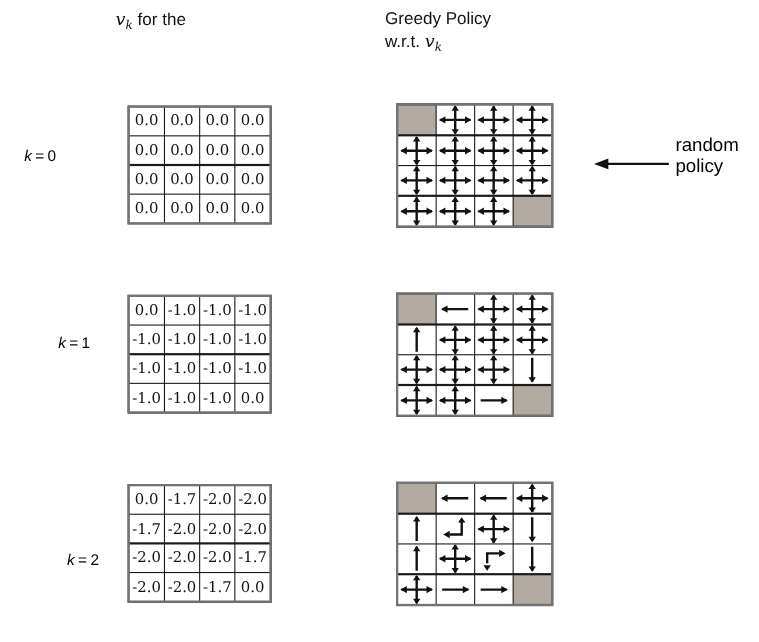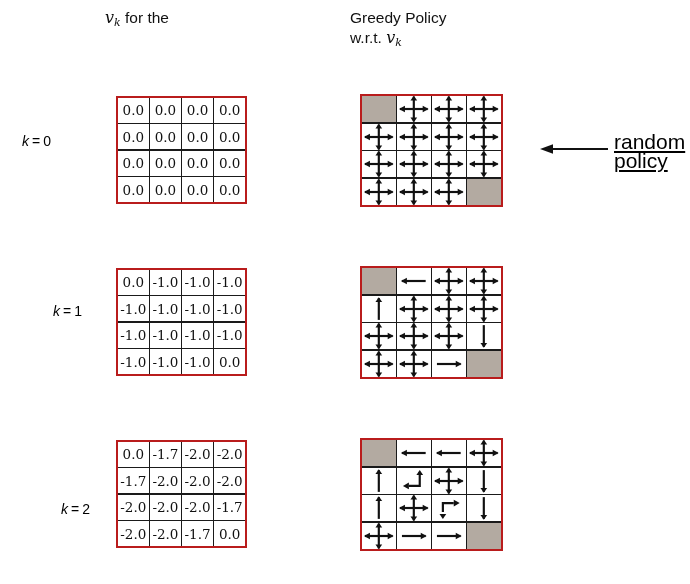--- a/index.html
+++ b/index.html
@@ -55,21 +55,21 @@
   #k-label-0 { left: 22px; top: 133px; }
   #k-label-1 { left: 22px; top: 303px; margin-left: 31px; }
   #k-label-2 { left: 22px; top: 501px; margin-left: 39px; }
 
   
   .grid {
     position: absolute;
     display: grid;
     grid-template-columns: repeat(4, 1fr);
     grid-template-rows: repeat(4, 1fr);
-    border: 2px solid #b91c1c;
+    border: 2px solid #737373;
     background: #1a1a1a;
     gap: 1.5px;
     box-sizing: border-box;
   }
   .grid .cell {
     background: #ffffff;
     position: relative;
     display: flex;
     align-items: center;
     justify-content: center;
@@ -98,25 +98,24 @@
   #annotation-arrow {
     position: absolute;
     left: 540px;
     top: 143px;
     width: 70px;
     height: 12px;
   }
   #annotation-label {
     position: absolute;
     left: 614px;
-    top: 132px;
-    font-size: 21px;
+    top: 122px;
+    font-size: 17px;
     line-height: 19px;
     white-space: nowrap;
-    text-decoration: underline;
   }
   #annotation-label span { display: block; }
 </style>
 </head>
 <body>
 
 <div class="col-header" id="header-values">
   <span class="hdr-line"><span class="mathv"><span>v</span><span class="sub">k</span></span><span> for the</span></span>
 </div>
 

